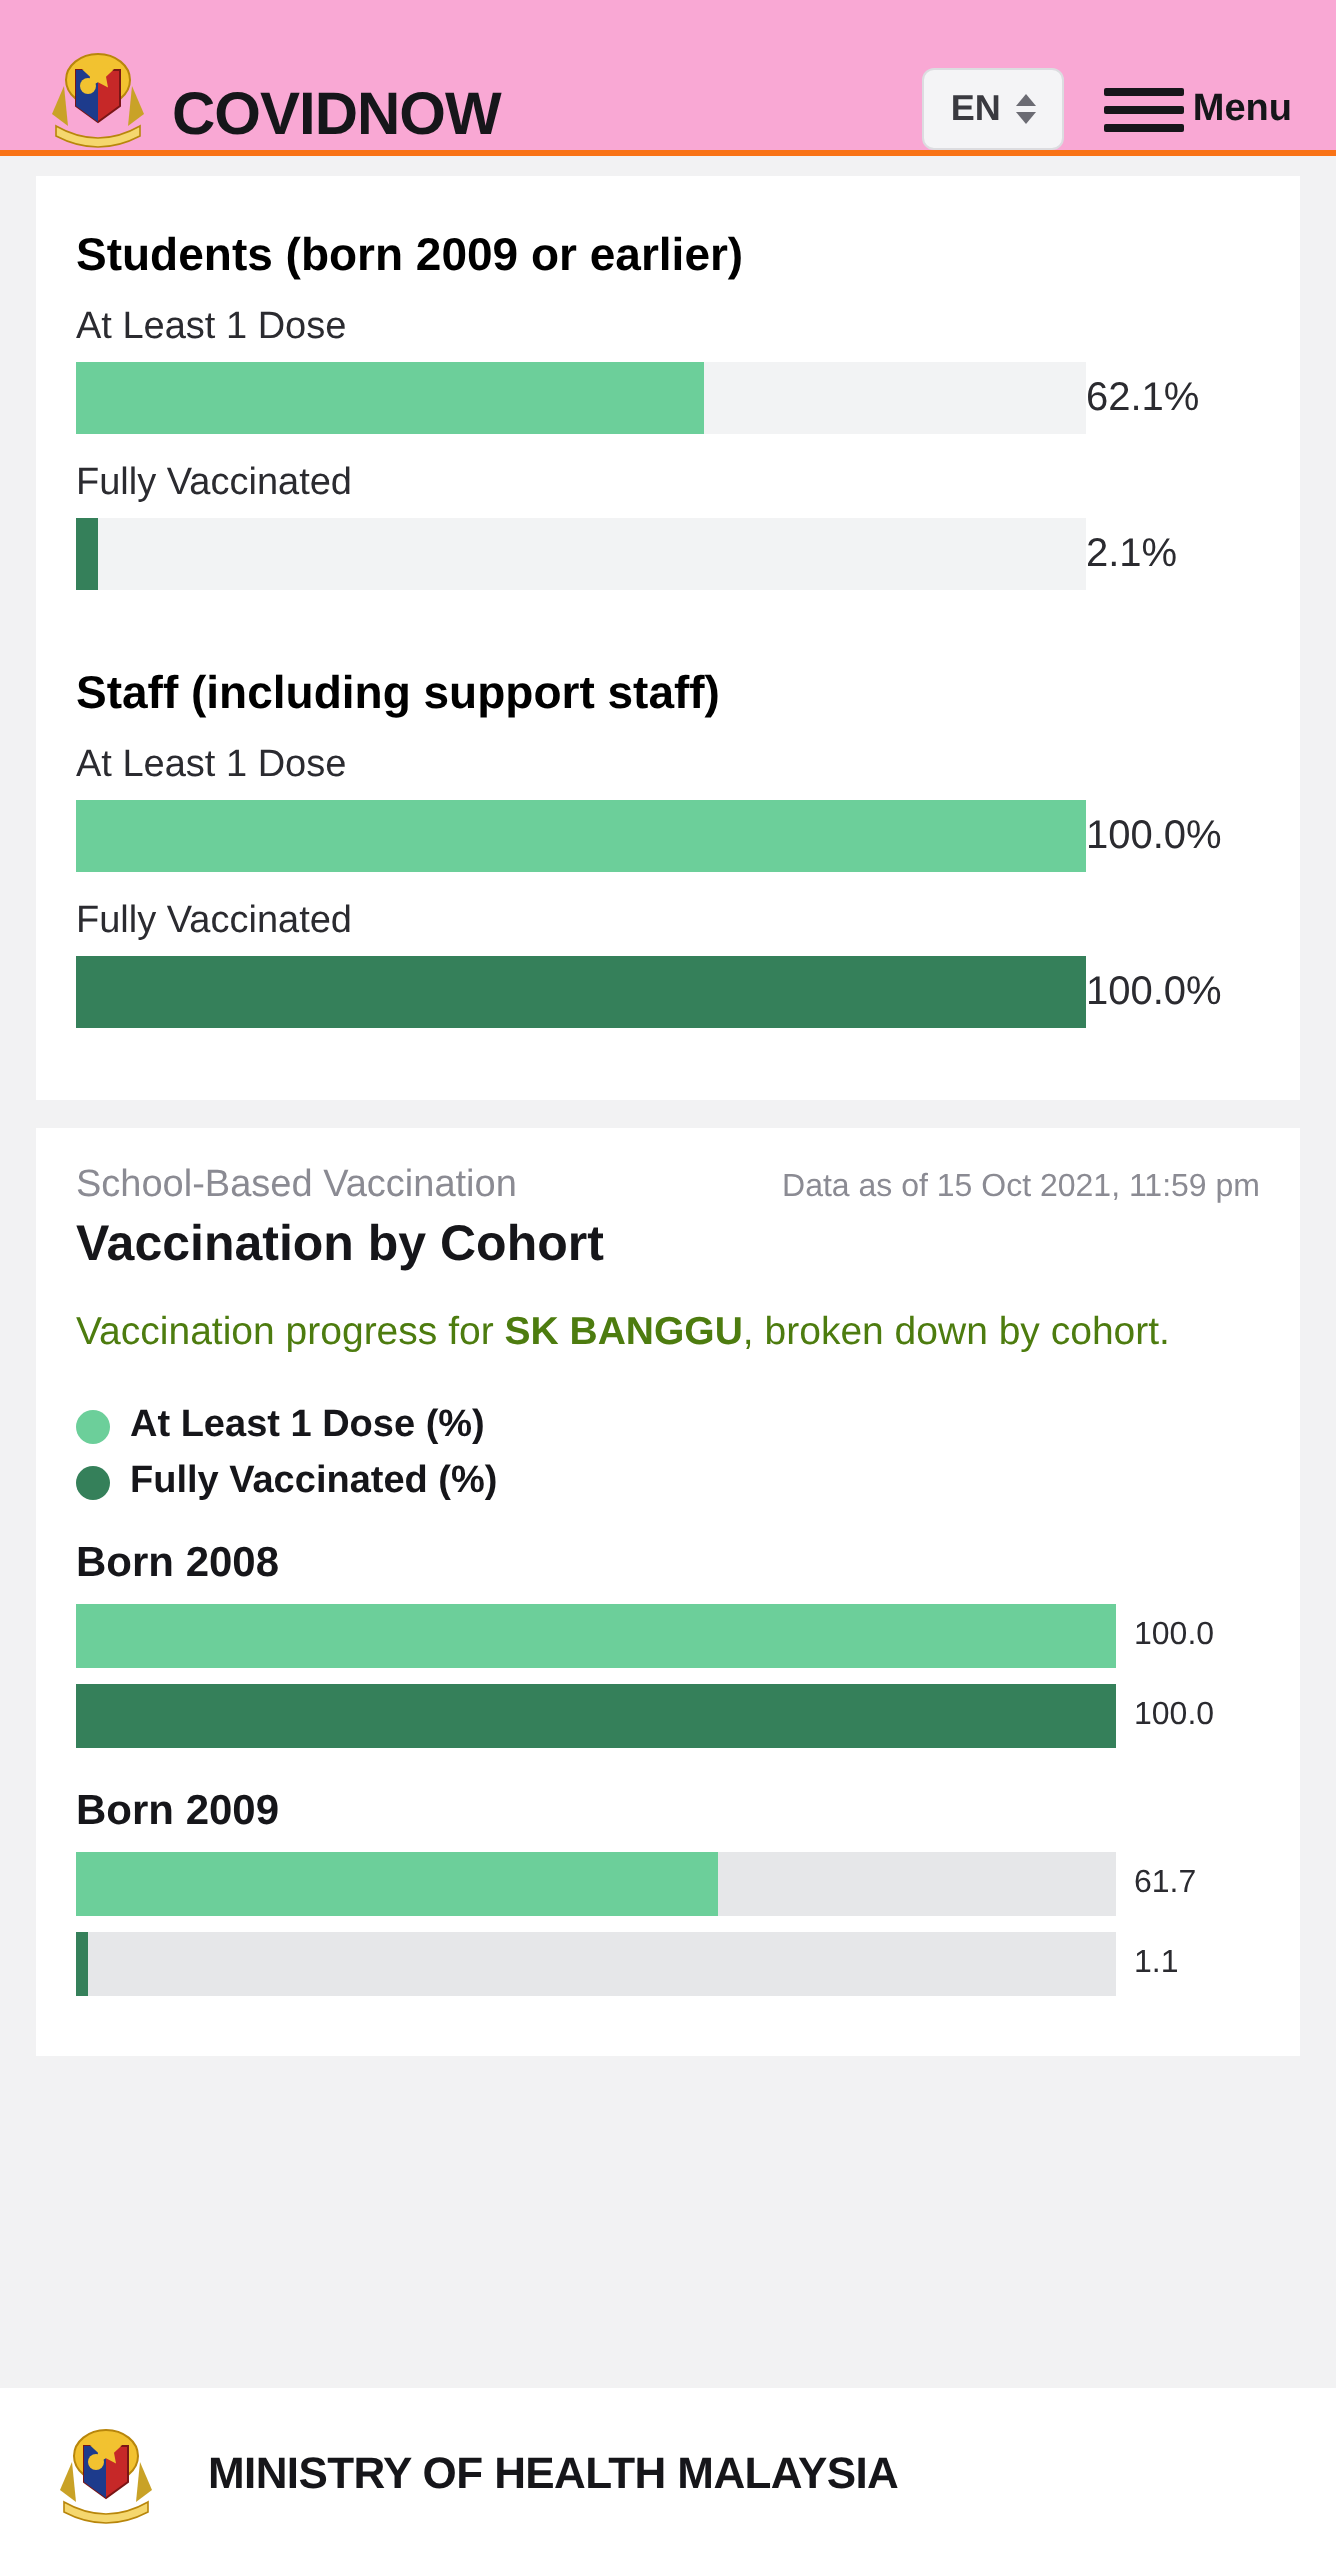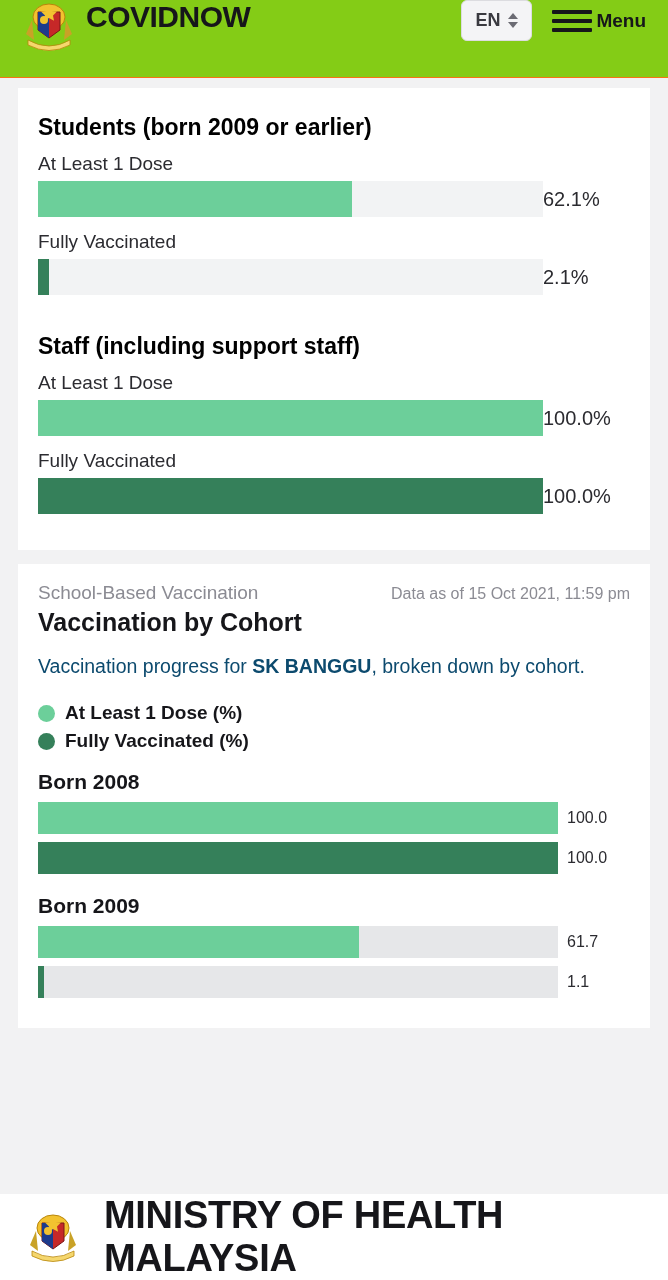--- a/index.html
+++ b/index.html
@@ -9,25 +9,25 @@
     background: #f0f0f0;
     font-family: "Liberation Sans", sans-serif;
     color: #16161a;
     overflow: hidden;
   }
   .page { width: 668px; height: 1280px; position: relative; background: #f2f2f3; }
 
   
   .header {
     height: 78px;
-    background: #84cc16;
-    display: flex;
-    align-items: flex-start;
+    background: #f9a8d4;
+    display: flex;
+    align-items: flex-end;
     padding: 0 18px;
-    border-bottom: 1px solid #f97316;
+    border-bottom: 3px solid #f97316;
     position: relative;
   }
   .crest {
     width: 62px; height: 52px;
     margin-right: 6px;
     position: relative;
     flex: none;
   }
   .crest svg { display:block; }
   .brand {
@@ -118,21 +118,21 @@
   .meta-right { font-size: 16px; color: #8b8b93; }
   .card-title {
     font-size: 25px;
     font-weight: bold;
     color: #16161a;
     margin-bottom: 14px;
   }
   .desc {
     font-size: 19.5px;
     line-height: 1.6;
-    color: #0c4a6e;
+    color: #4d7c0f;
     margin-bottom: 20px;
   }
   .desc b { font-weight: bold; }
 
   .legend { margin-bottom: 18px; }
   .legend-item { display: flex; align-items: center; gap: 10px; margin-bottom: 6px; }
   .dot { width: 17px; height: 17px; border-radius: 50%; flex: none; }
   .legend-text { font-size: 19px; font-weight: bold; color: #16161a; }
 
   .cohort-name {
@@ -150,21 +150,21 @@
     position: absolute;
     left: 0; right: 0; bottom: 0;
     height: 86px;
     background: #ffffff;
     display: flex;
     align-items: center;
     padding: 0 22px;
     gap: 14px;
   }
   .footer-title {
-    font-size: 38px;
+    font-size: 22px;
     font-weight: bold;
     letter-spacing: -0.3px;
     color: #16161a;
   }
 </style>
 </head>
 <body>
 
 <div class="page">
 

